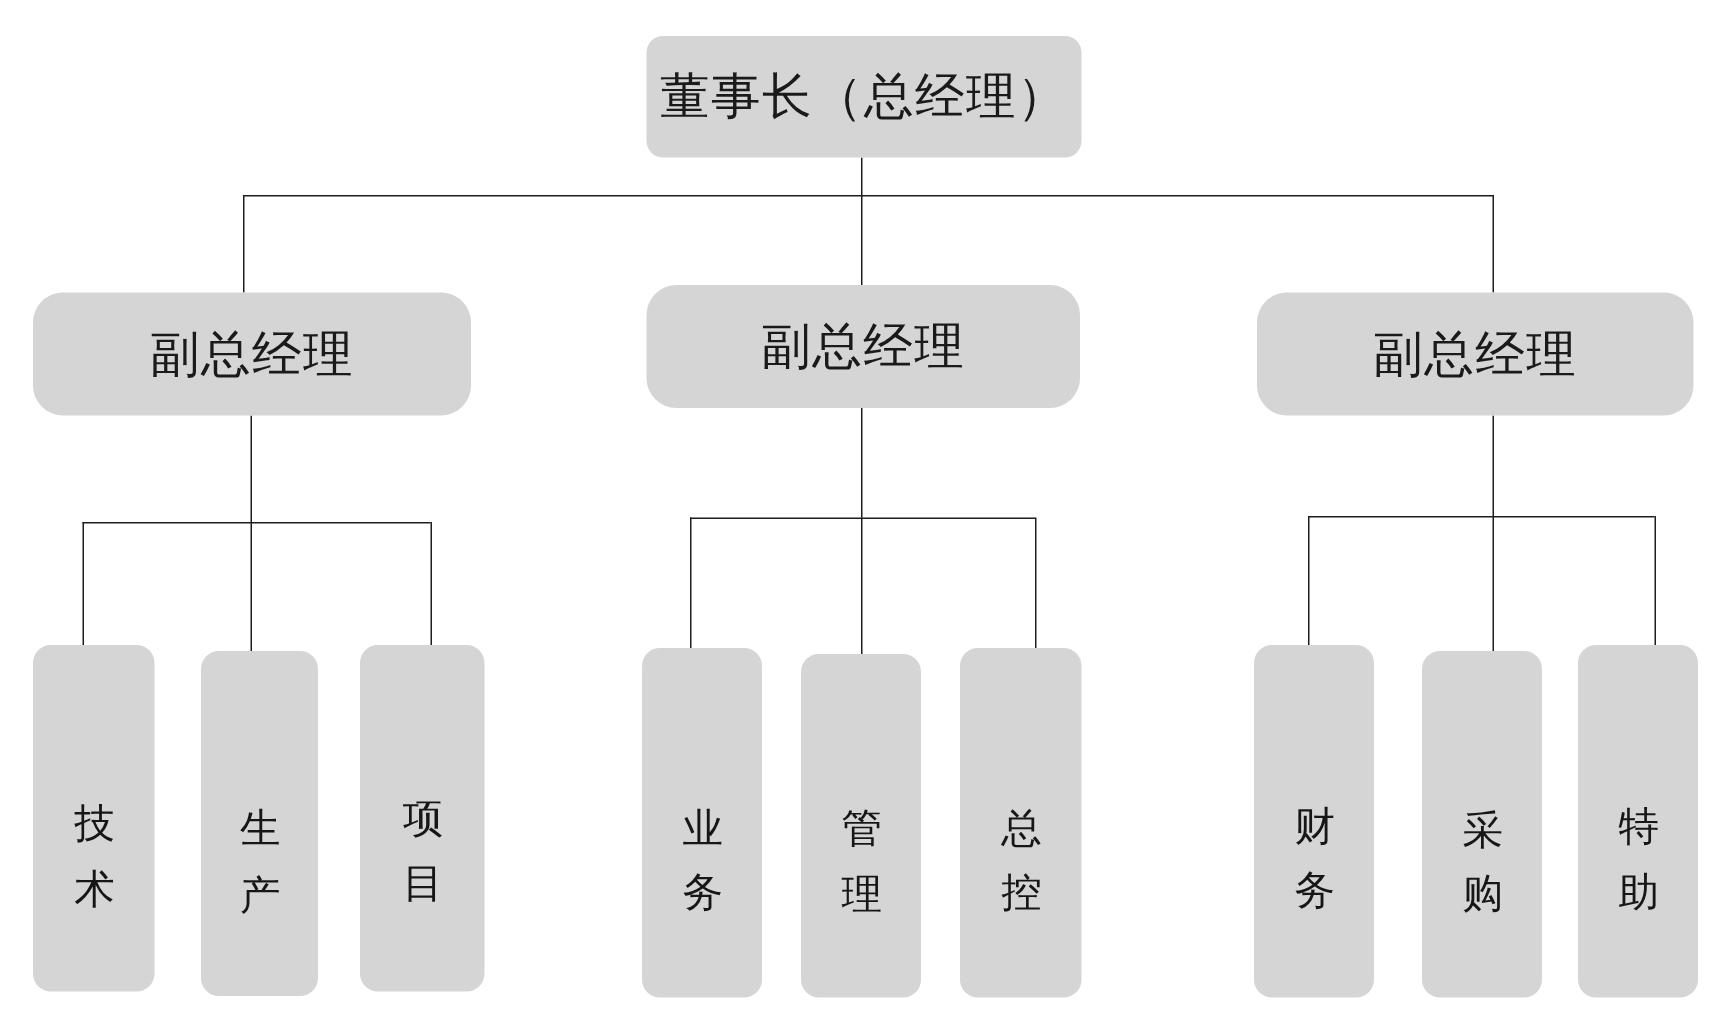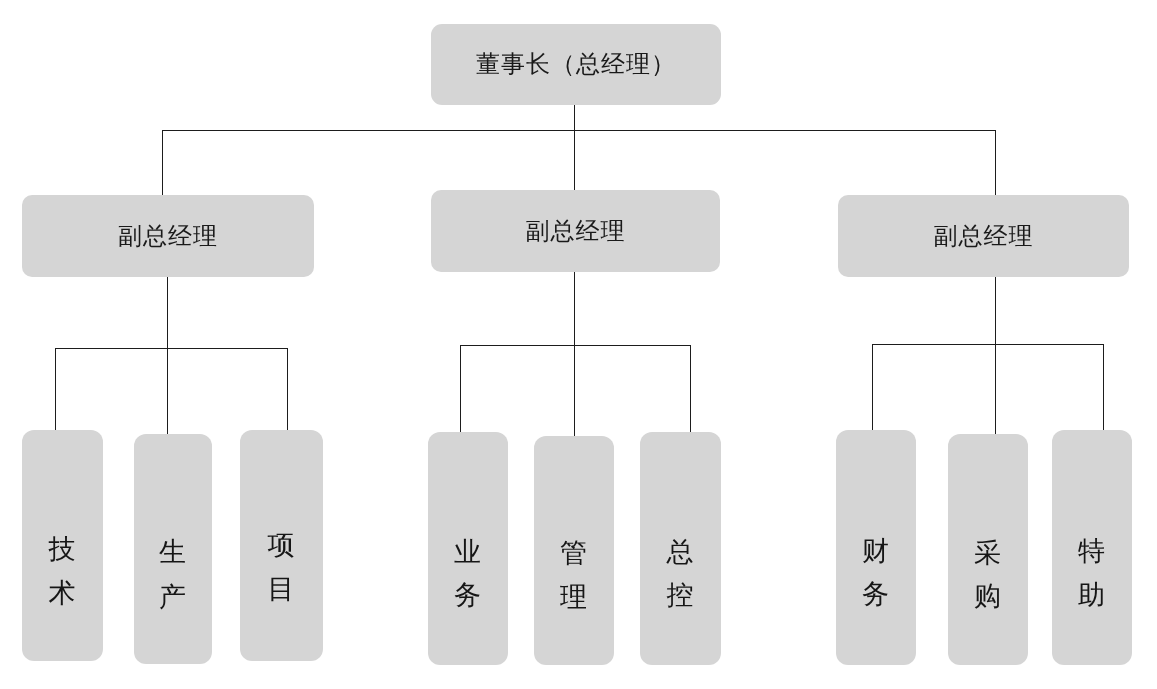--- a/index.html
+++ b/index.html
@@ -14,31 +14,31 @@
     height: 689px;
     background: #ffffff;
     overflow: hidden;
     font-family: "DejaVu Sans", "Liberation Sans", sans-serif;
   }
 
   
   .node {
     position: absolute;
     background: #d5d5d5;
-    border-radius: 10px;
+    border-radius: 20px;
     box-sizing: border-box;
     display: flex;
     align-items: center;
     justify-content: center;
     color: #1a1a1a;
     user-select: none;
   }
   .node.root,
   .node.mid {
-    font-size: 24px;
+    font-size: 33px;
     letter-spacing: 1px;
     line-height: 1.1;
     white-space: nowrap;
   }
   .node.root { border-radius: 11px; }
 
   
   .node.leaf {
     border-radius: 12px;
     align-items: center;

